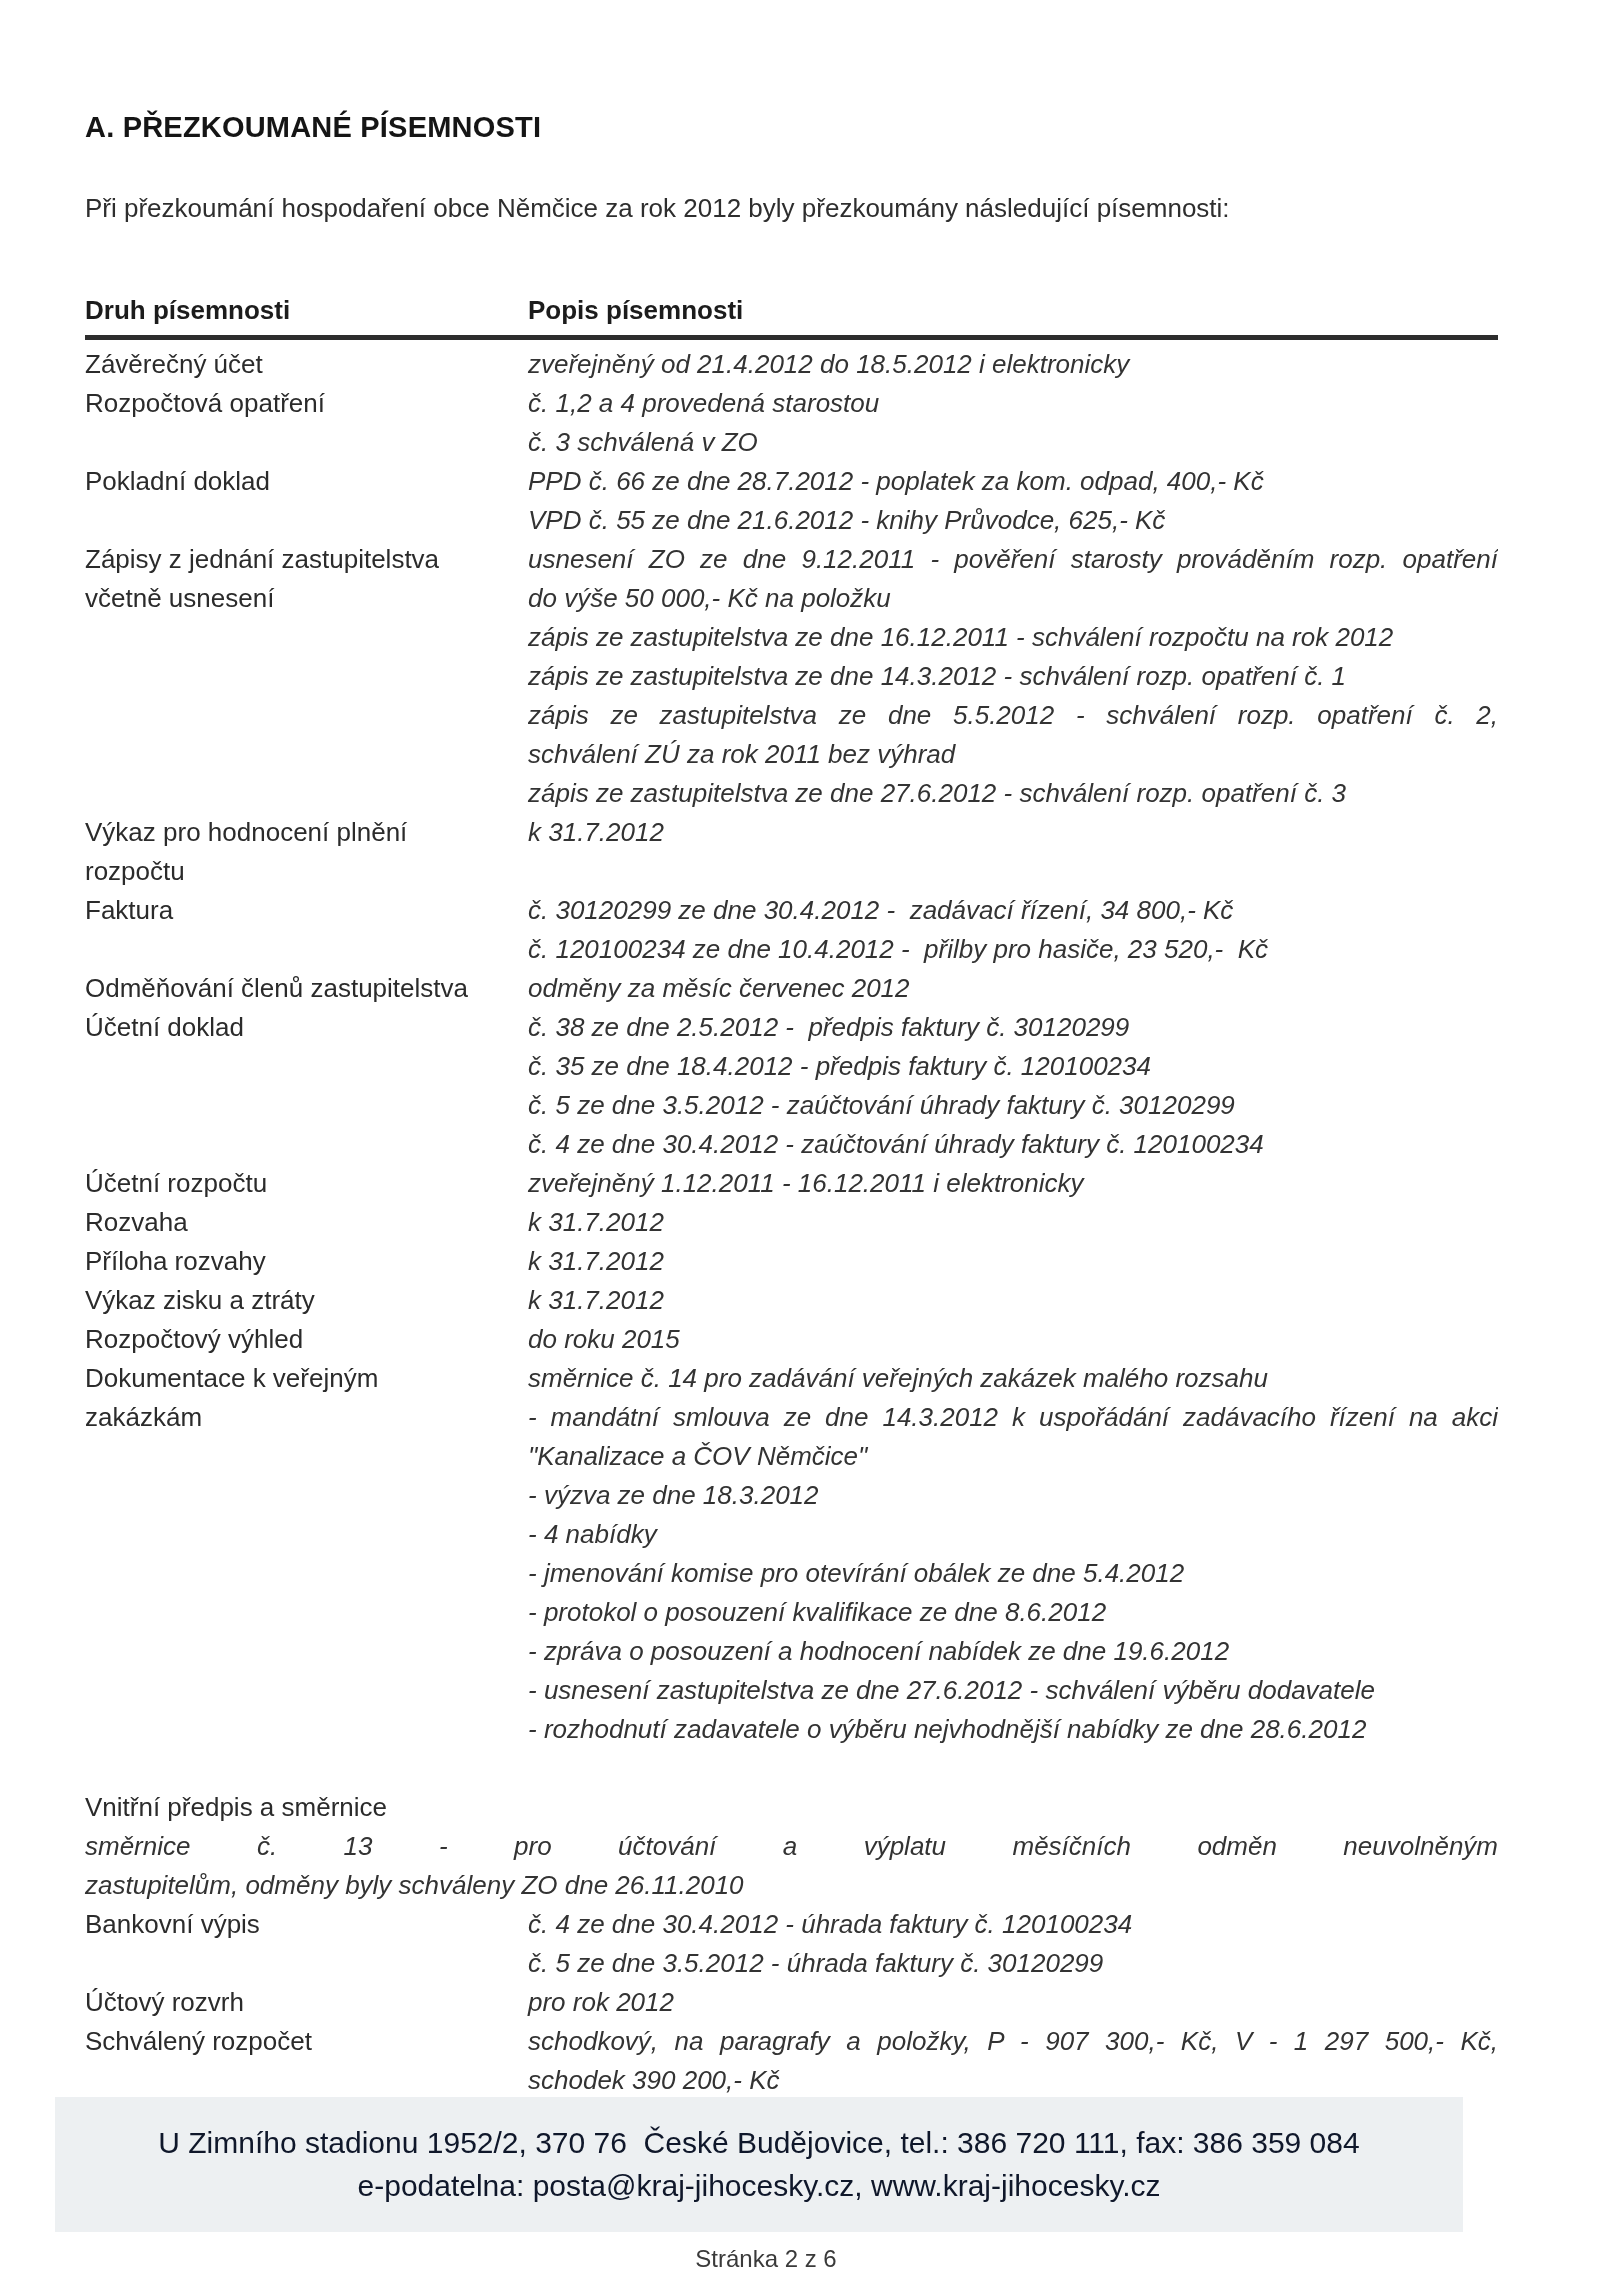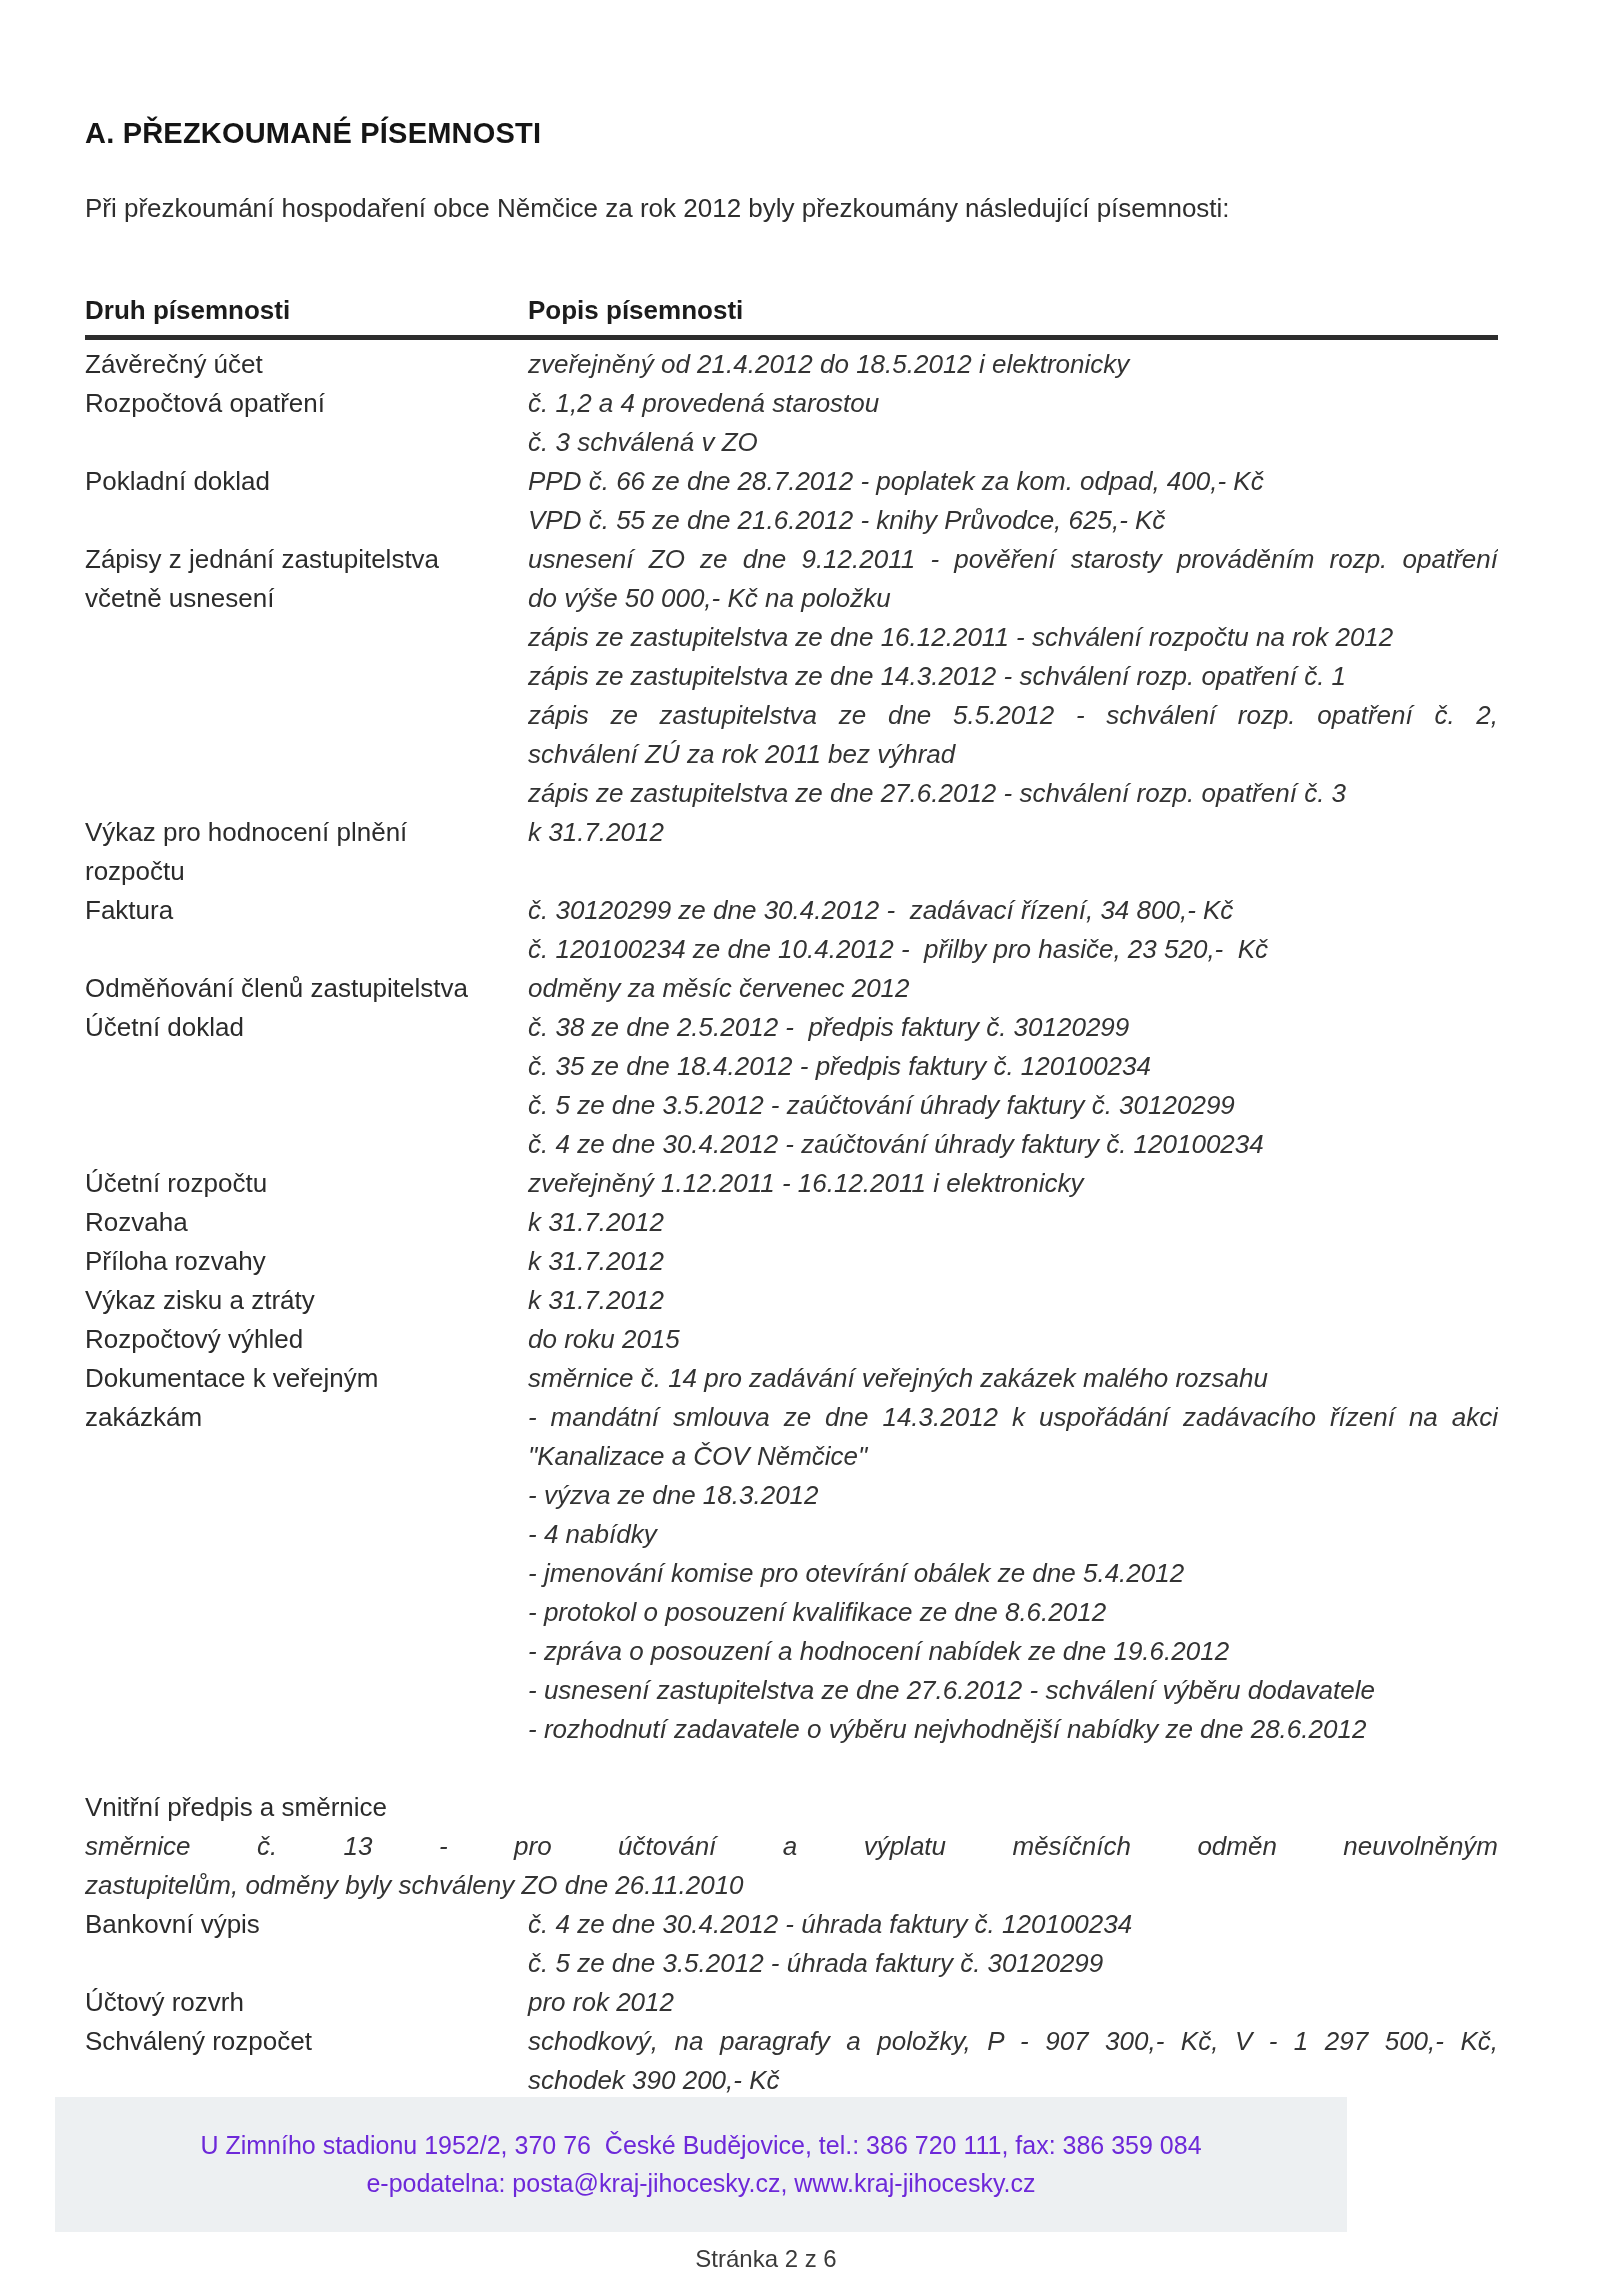--- a/index.html
+++ b/index.html
@@ -7,21 +7,21 @@
     width: 1624px; height: 2286px;
     background: #ffffff;
     font-family: "Liberation Sans", sans-serif;
     color: #2b2b2b;
     position: relative;
     overflow: hidden;
   }
   .page-title {
     position: absolute; left: 85px; top: 111px;
     font-size: 29px; font-weight: bold; color: #151515;
-    letter-spacing: 0.2px; white-space: pre; margin-top: 6px;
+    letter-spacing: 0.2px; white-space: pre;
   }
   .intro {
     position: absolute; left: 85px; top: 193px;
     font-size: 26px; color: #2e2e2e; white-space: pre;
   }
   .doc-table {
     position: absolute; left: 85px; top: 271px;
     width: 1413px;
     margin-top: 24px;
   }
@@ -44,26 +44,26 @@
   .col-label .line { color: #2b2b2b; }
   .line.just {
     white-space: normal;
     text-align: justify;
     -moz-text-align-last: justify;
     text-align-last: justify;
     overflow: hidden;
   }
   .footer-band {
     position: absolute; left: 55px; top: 2097px;
-    width: 1292px; height: 135px;
+    width: 1408px; height: 135px;
     background: #edf0f2;
     display: flex; flex-direction: column;
     justify-content: center; align-items: center;
     gap: 9px;
-    font-size: 25px; color: #6d28d9;
+    font-size: 30px; color: #0f172a;
   }
   .footer-band .f-line { white-space: pre; }
   .page-num {
     position: absolute; top: 2245px; left: 0;
     width: 1532px; text-align: center;
     font-size: 24px; color: #3a3a3a;
   }
 </style>
 </head>
 <body>

